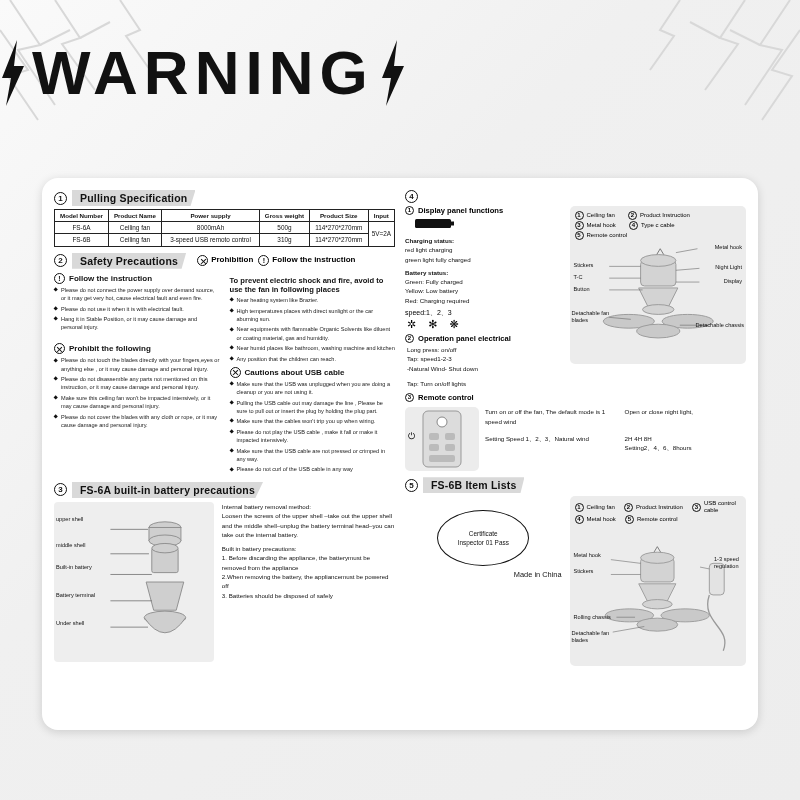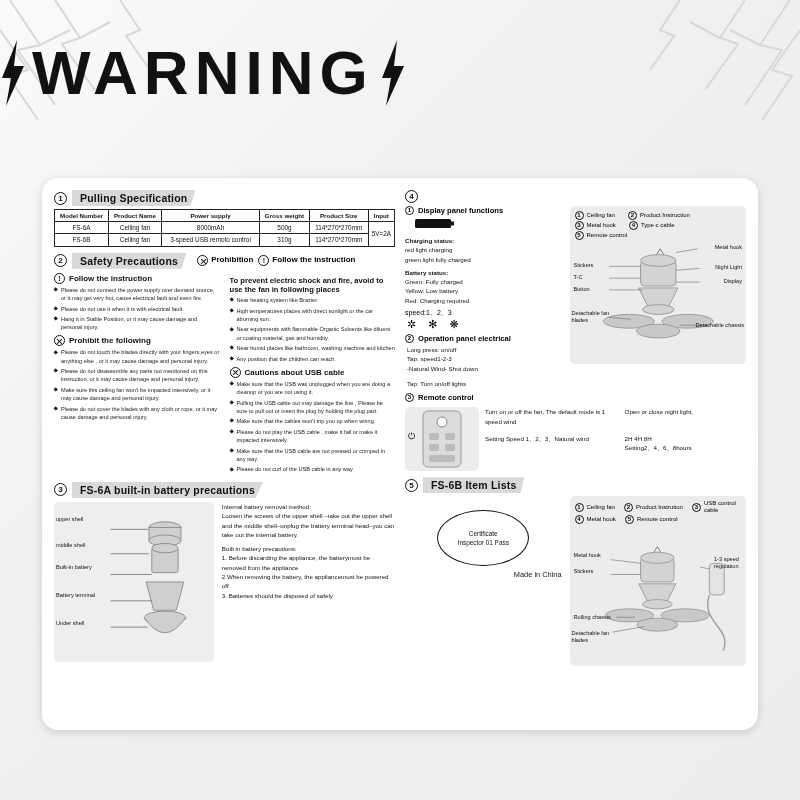--- a/index.html
+++ b/index.html
@@ -238,21 +238,21 @@
       <div>
         <div class="sub-h">
           <span class="num sm">!</span>
           <span>Follow the instruction</span>
         </div>
         <ul class="bul">
           <li>Please do not connect the power supply over demand source, or it may get very hot, cause electrical fault and even fire.</li>
           <li>Please do not use it when it is with electrical fault.</li>
           <li>Hang it in Stable Position, or it may cause damage and personal injury.</li>
         </ul>
-        <div class="sub-h" style="margin-top:4px">
+        <div class="sub-h" style="margin-top:12px">
           <span class="circ-x"></span>
           <span>Prohibit the following</span>
         </div>
         <ul class="bul">
           <li>Please do not touch the blades directly with your fingers,eyes or anything else , or it may cause damage and personal injury.</li>
           <li>Please do not disassemble any parts not mentioned on this instruction, or it may cause damage and personal injury.</li>
           <li>Make sure this ceiling fan won't be impacted intensively, or it may cause damage and personal injury.</li>
           <li>Please do not cover the blades with any cloth or rope, or it may cause damage and personal injury.</li>
         </ul>
       </div>

